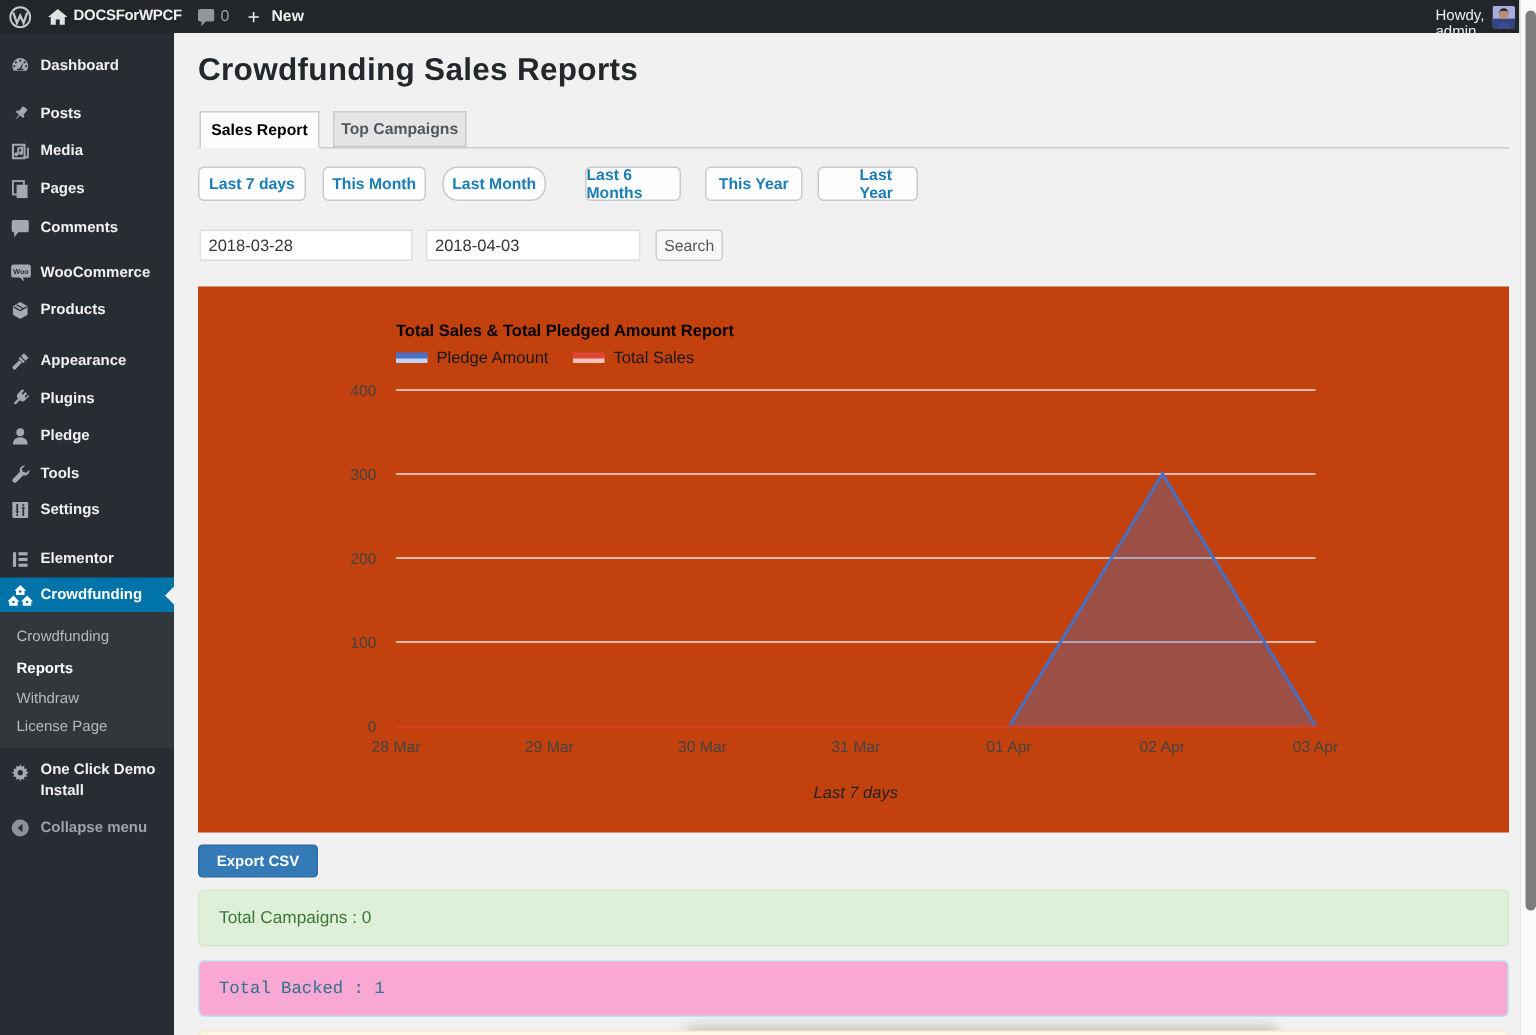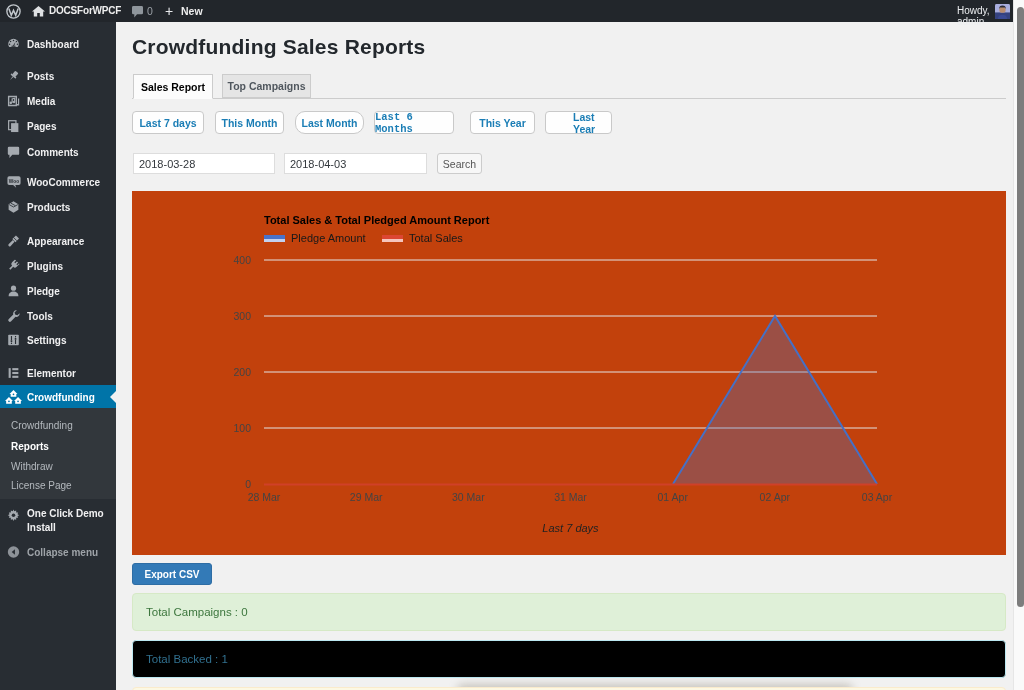--- a/index.html
+++ b/index.html
@@ -32,41 +32,41 @@
   .qbtn { position:absolute; top:111px; height:23px; background:#fefefe; border:1px solid #c9c9c9; border-radius:4px; color:#1a7db5; font-size:10.5px; font-weight:bold; display:flex; align-items:center; justify-content:center; }
   .dinput { position:absolute; top:153px; height:21px; background:#ffffff; border:1px solid #dddddd; font-size:11px; color:#32373c; display:flex; align-items:center; padding-left:5px; }
   #searchbtn { position:absolute; left:437px; top:153px; width:45px; height:21px; background:#f7f7f7; border:1px solid #cccccc; border-radius:3px; color:#555; font-size:10.5px; display:flex; align-items:center; justify-content:center; }
 
   #panel { position:absolute; left:132px; top:191px; width:874px; height:364px; background:#c2410c; }
 
   #exportbtn { position:absolute; left:132px; top:563px; width:80px; height:22px; background:#337ab7; border:1px solid #2e6da4; border-radius:3px; color:#ffffff; font-size:10px; font-weight:bold; display:flex; align-items:center; justify-content:center; }
 
   .alert { position:absolute; left:132px; width:874px; height:38px; border-radius:4px; font-size:11.5px; display:flex; align-items:center; padding-left:13px; }
   #alert-green { top:593px; background:#dff0d8; border:1px solid #d6e9c6; color:#3c763d; }
-  #alert-blue { top:640px; background:#000000; border:1px solid #bce8f1; color:#31708f; }
+  #alert-blue { top:640px; background:#f9a8d4; border:1px solid #bce8f1; color:#31708f;font-family:Liberation Mono, monospace; }
   #alert-yellow { top:687px; height:40px; background:#fcf8e3; border:1px solid #faebcc; border-radius:4px; }
   #shadowsmudge { position:absolute; left:457px; top:684px; width:396px; height:12px; background:rgba(115,105,85,0.32); filter:blur(4px); border-radius:6px; }
 
   
   #strack { position:absolute; right:0; top:0; width:11px; height:690px; background:#fafafa; border-left:1px solid #e6e6e6; z-index:60; }
   #sthumb { position:absolute; left:3px; top:7px; width:7px; height:600px; background:#7d7d7d; border-radius:4px; }
 </style>
 </head>
 <body>
 <div id="page">
   <div id="content">
     <h1 class="title">Crowdfunding Sales Reports</h1>
     <div class="navline"></div>
     <div class="tab" id="tab2">Top Campaigns</div>
     <div class="tab" id="tab1">Sales Report</div>
 
     <div class="qbtn" style="left:132px;width:72px;">Last 7 days</div>
     <div class="qbtn" style="left:215px;width:69px;">This Month</div>
     <div class="qbtn" style="left:295px;width:69px;border-radius:10px;">Last Month</div>
-    <div class="qbtn" style="left:374px;width:80px;font-family:Liberation Mono, monospace;">Last 6 Months</div>
+    <div class="qbtn" style="left:390px;width:64px;">Last 6 Months</div>
     <div class="qbtn" style="left:470px;width:65px;">This Year</div>
     <div class="qbtn" style="left:545px;width:67px;padding-left:27px;">Last Year</div>
 
     <div class="dinput" style="left:133px;width:142px;">2018-03-28</div>
     <div class="dinput" style="left:284px;width:143px;">2018-04-03</div>
     <div id="searchbtn">Search</div>
 
     <div id="panel">
       <svg width="874" height="364" viewBox="0 0 874 364" font-family="Liberation Sans, sans-serif">
         <text x="132" y="33" font-size="11" font-weight="bold" fill="#000000">Total Sales &amp; Total Pledged Amount Report</text>

